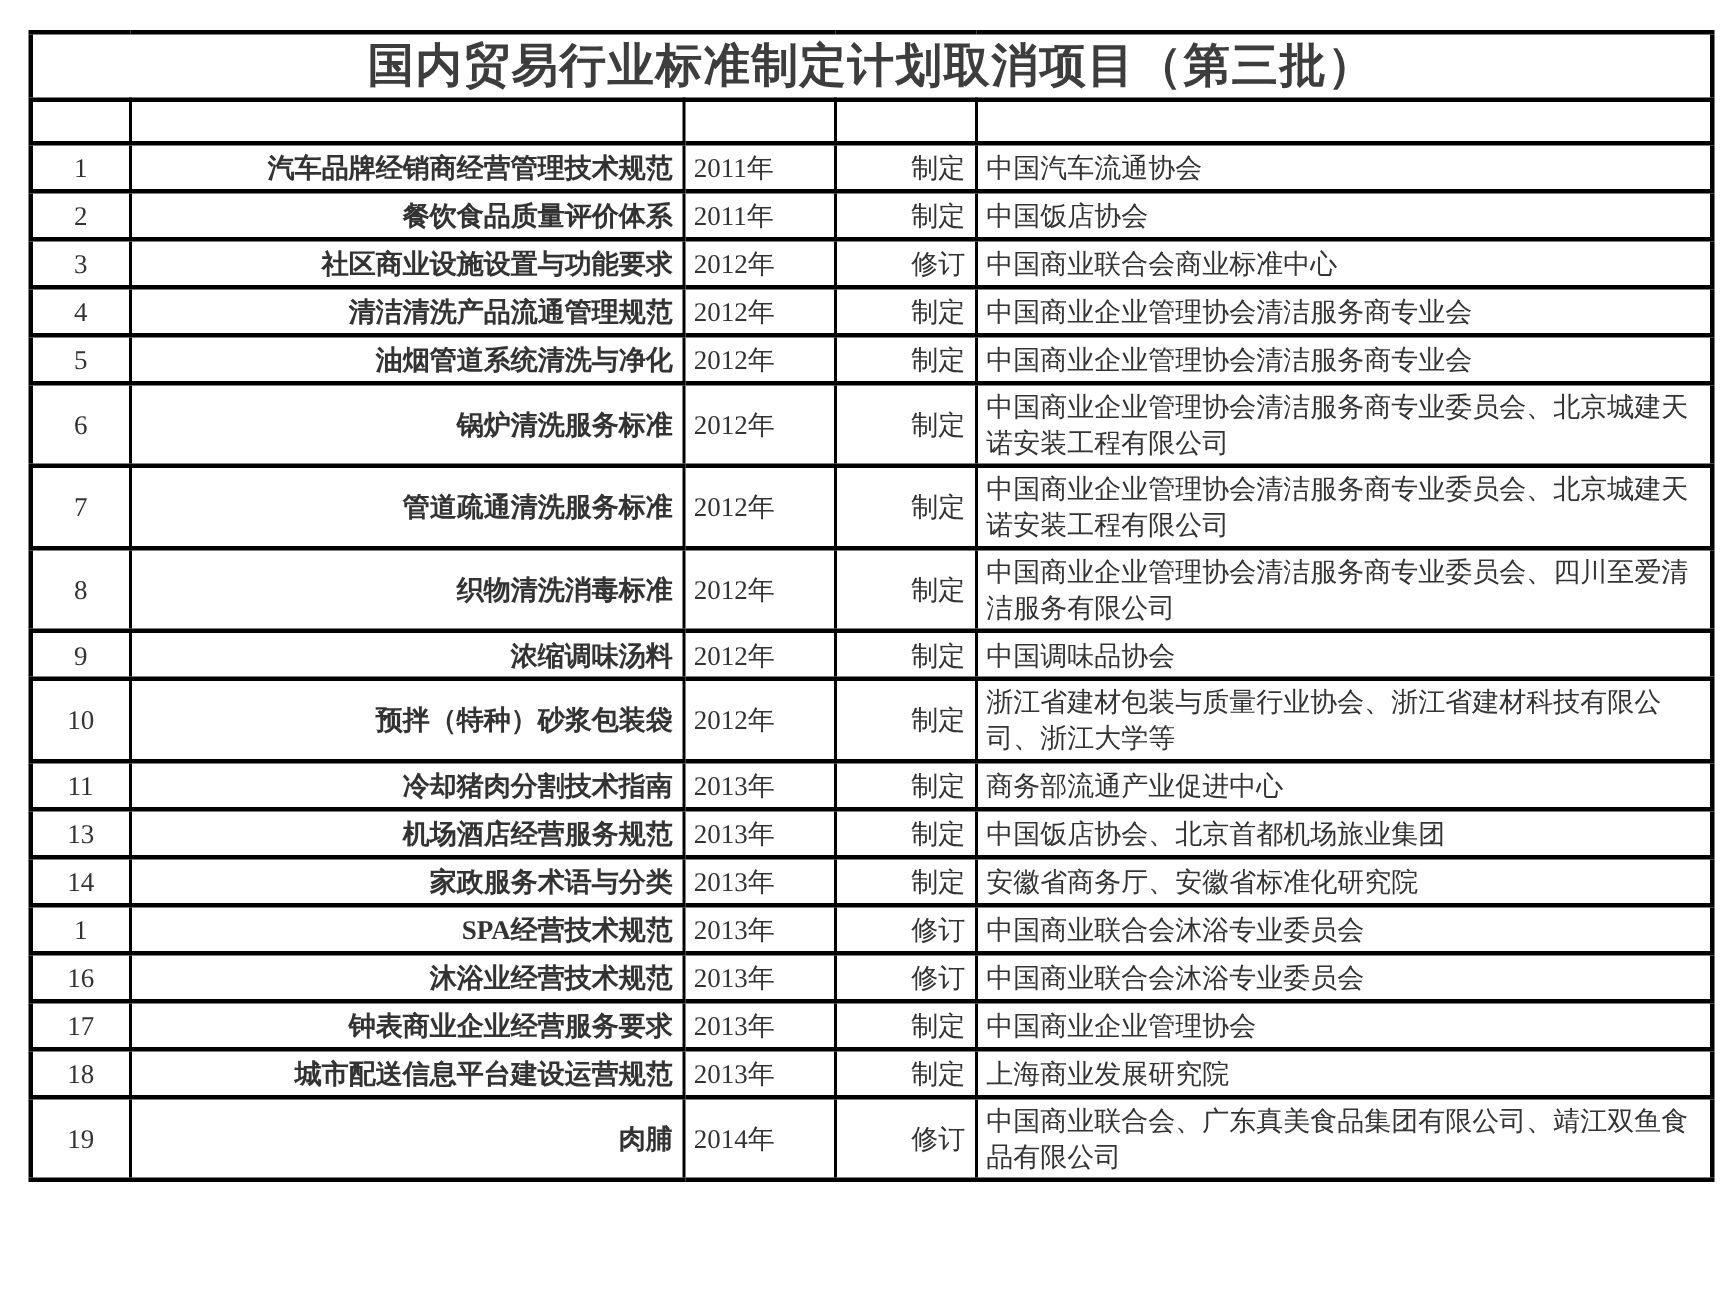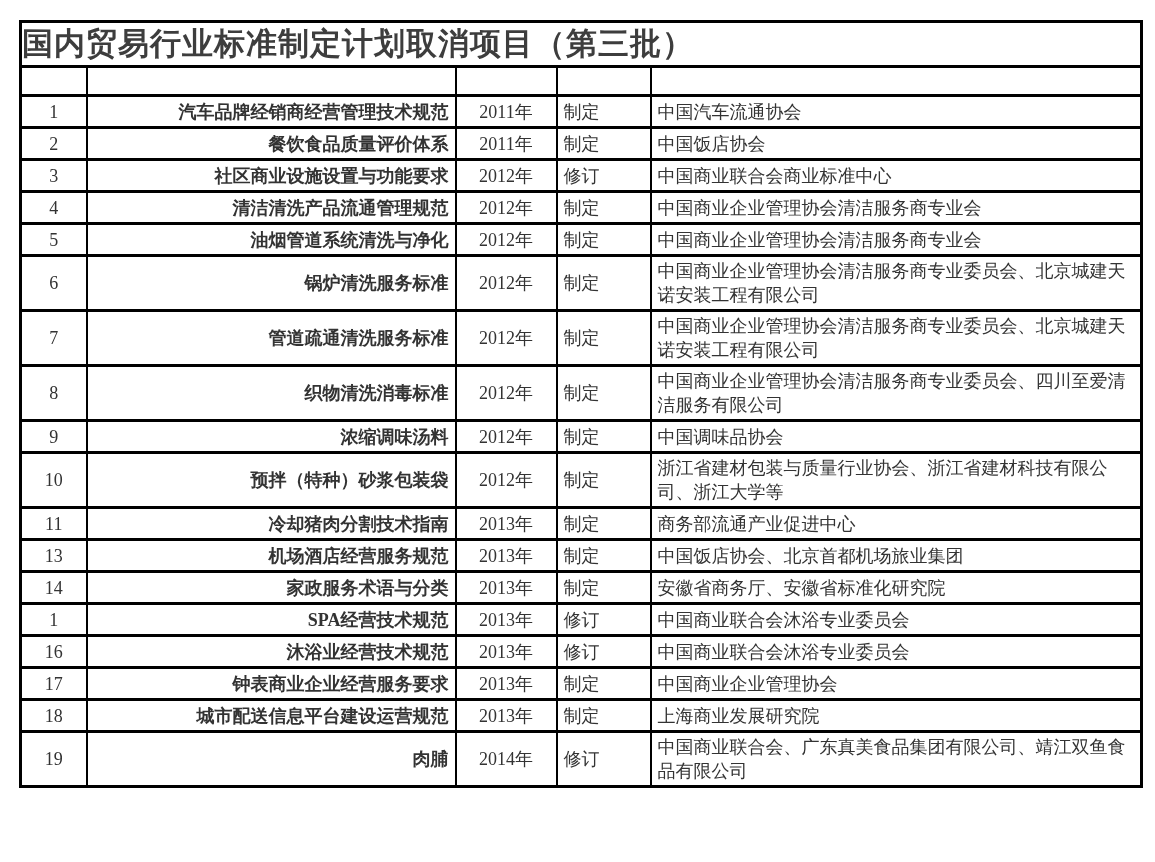--- a/index.html
+++ b/index.html
@@ -43,21 +43,21 @@
     vertical-align: middle;
     overflow: hidden;
   }
 
   tr.title-row th {
     height: 38px;
     font-family: "Liberation Sans", "DejaVu Sans", sans-serif;
     font-weight: bold;
     font-size: 31px;
     letter-spacing: 1px;
-    text-align: left;
+    text-align: center;
     color: #3d3d3d;
     padding: 0;
   }
   tr.spacer-row td {
     height: 26px;
     padding: 0;
   }
   tr.header-row th {
     height: 49px;
     font-family: "Liberation Sans", "DejaVu Sans", sans-serif;
@@ -71,22 +71,22 @@
   tbody.data-body tr {
     height: 32px;
   }
   tbody.data-body td {
     font-size: 18px;
     line-height: 24px;
     color: #333;
   }
   td.col-index { text-align: center; }
   td.col-name  { text-align: right; font-weight: bold; }
-  td.col-year  { text-align: center; }
-  td.col-type  { text-align: left; }
+  td.col-year  { }
+  td.col-type  { text-align: right; }
   td.col-unit  { text-align: left; margin-left: 12px; }
 </style>
 </head>
 <body>
 
 <div class="page">
   <table class="standards">
     <colgroup>
       <col class="c-index">
       <col class="c-name">

